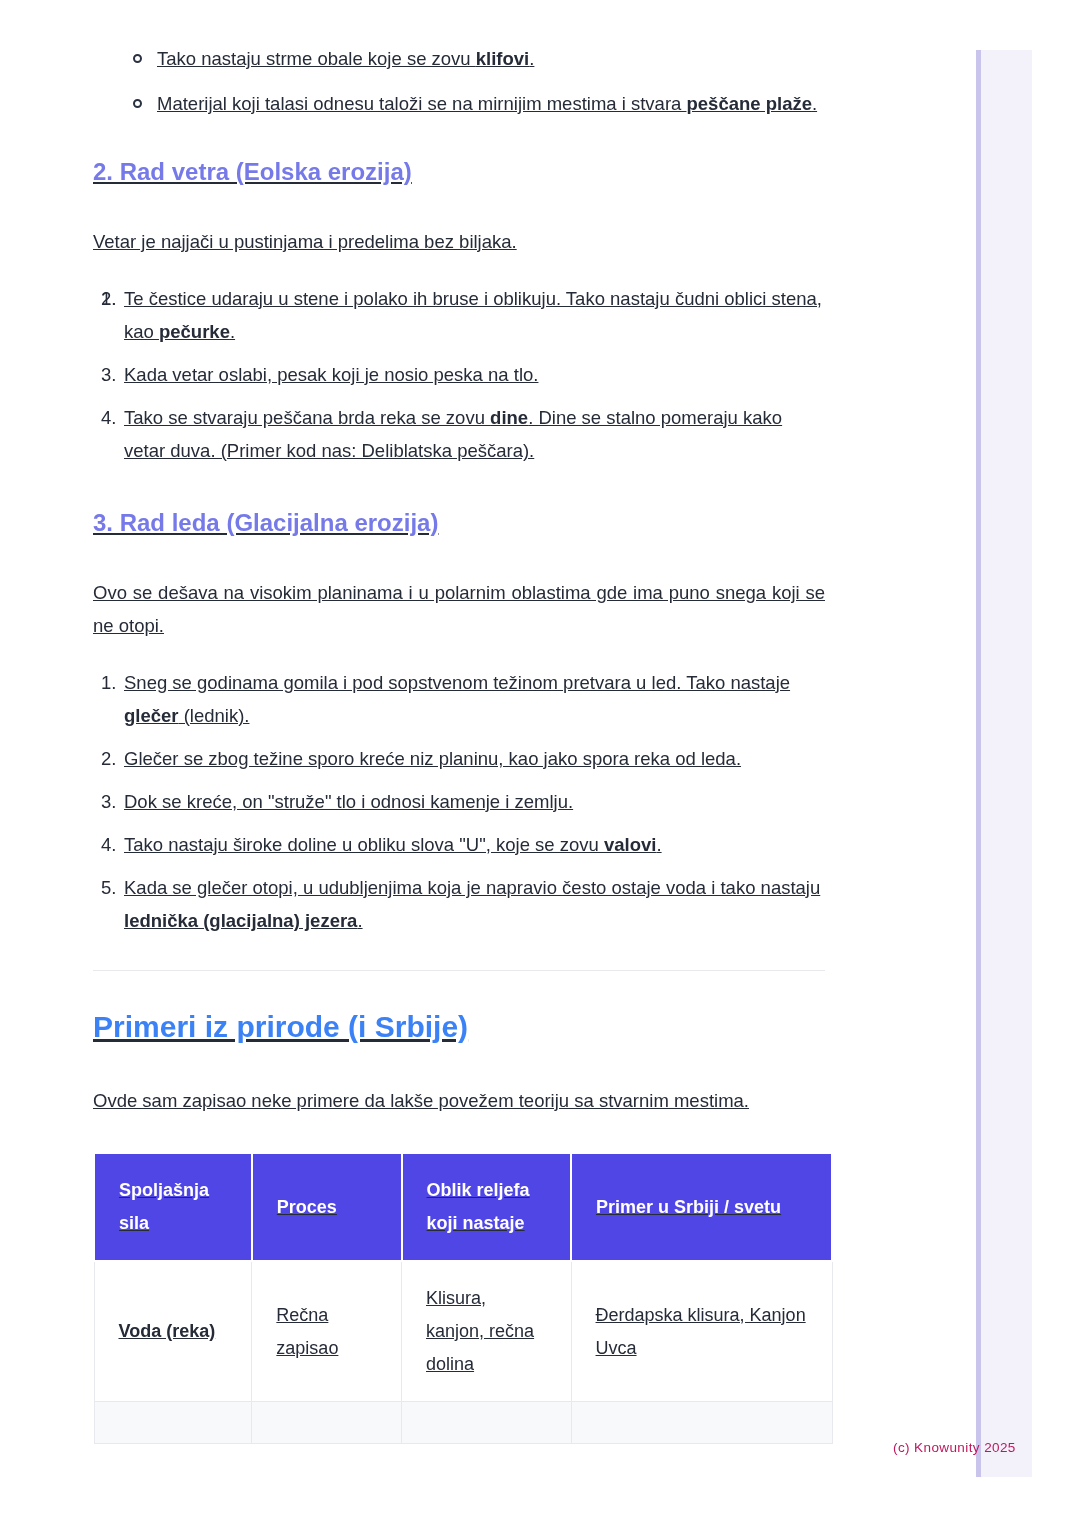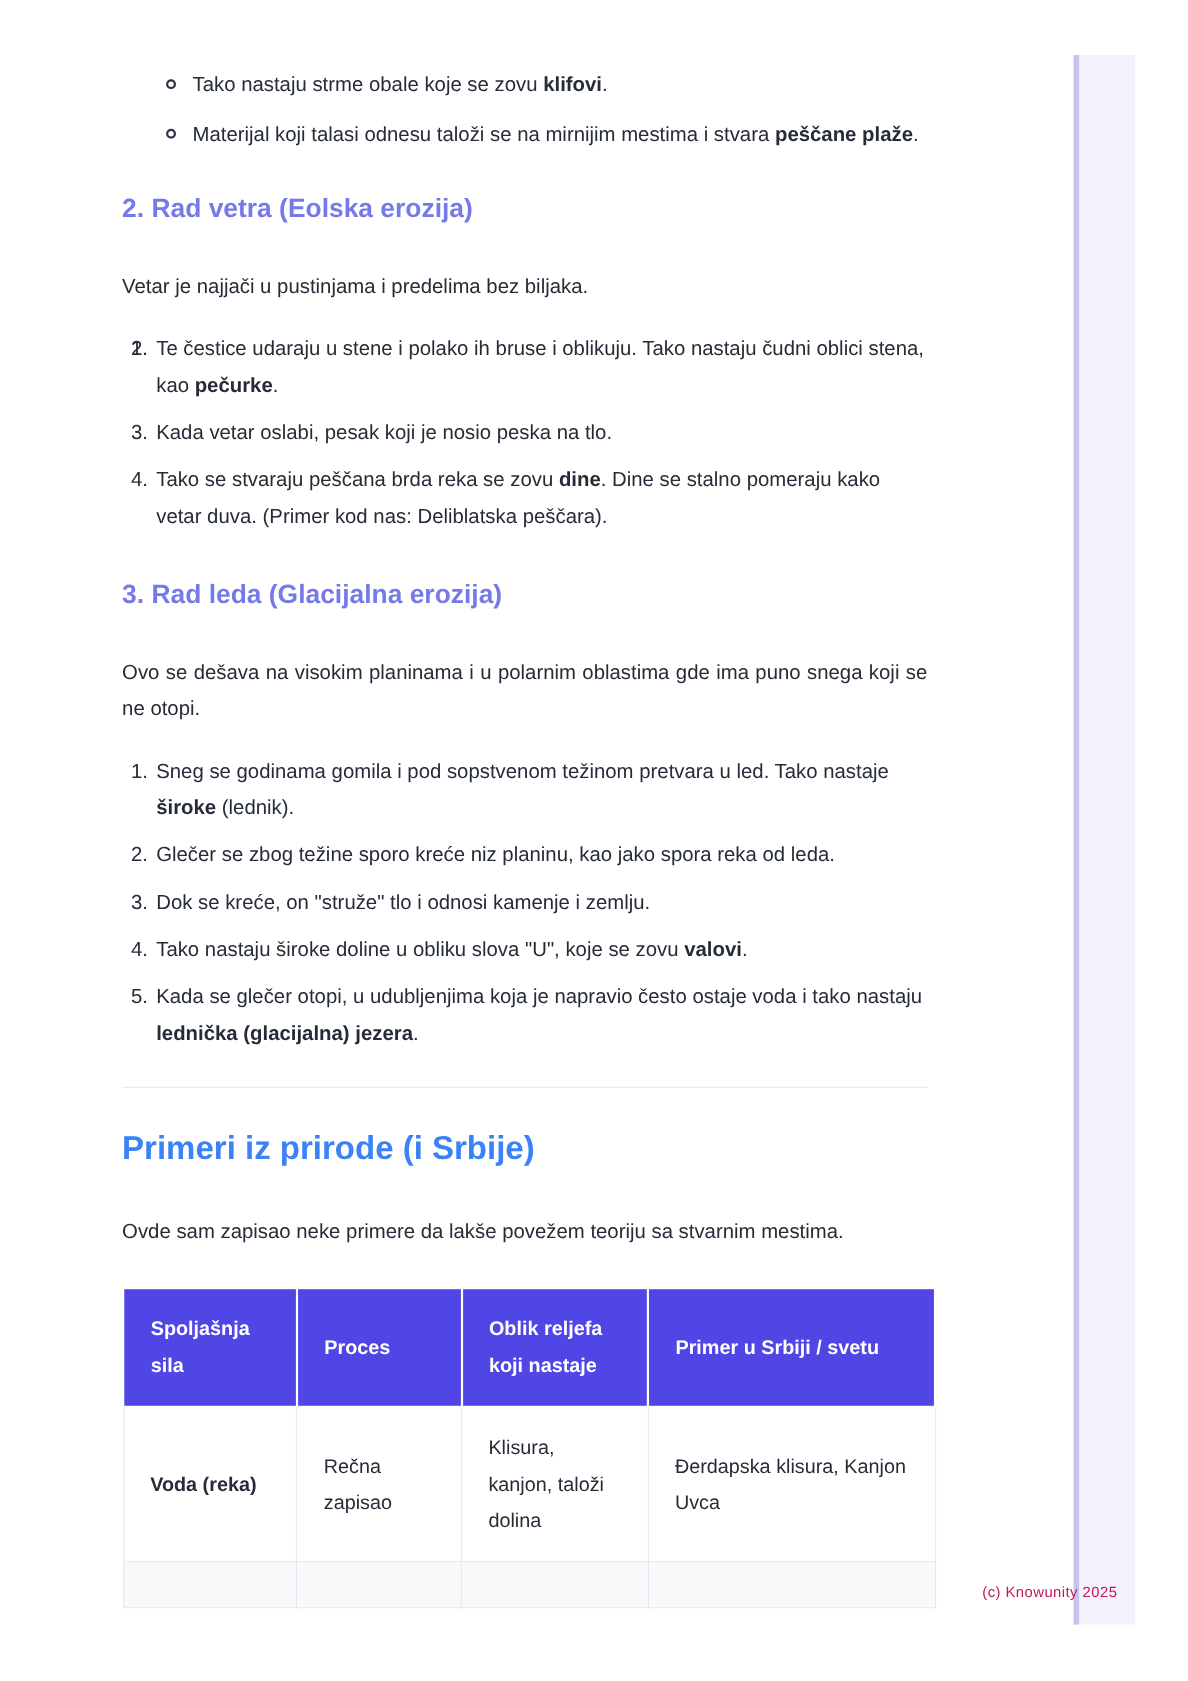--- a/index.html
+++ b/index.html
@@ -12,25 +12,26 @@
   }
   .page-clip {
     position: absolute;
     left: 0; top: 0;
     width: 1080px; height: 1477px;
     overflow: hidden;
     background: #ffffff;
   }
   .doc {
     position: absolute;
-    left: 111px; top: 0;
+    left: 93px; top: 0;
     width: 732px;
-    padding-top: 60px;
+    padding-top: 42px;
     font-size: 18.5px;
     line-height: 33px;
+    text-decoration: underline;
   }
   b { font-weight: 700; }
 
   
   ul.bullets { list-style: none; padding-left: 64px; }
   ul.bullets li { position: relative; }
   ul.bullets li + li { margin-top: 12px; }
   .ring {
     position: absolute;
     left: -24px; top: 12px;
@@ -148,21 +149,21 @@
         <span><span>Tako se stvaraju peščana brda reka se zovu </span><b>dine</b><span>. Dine se stalno pomeraju kako vetar duva. (Primer kod nas: Deliblatska peščara).</span></span>
       </li>
     </ol>
 
     <h2 class="sec gap-lg">3. Rad leda (Glacijalna erozija)</h2>
     <p class="para just">Ovo se dešava na visokim planinama i u polarnim oblastima gde ima puno snega koji se ne otopi.</p>
 
     <ol class="steps">
       <li>
         <span class="num">1.</span>
-        <span><span>Sneg se godinama gomila i pod sopstvenom težinom pretvara u led. Tako nastaje </span><b>široke</b><span> (lednik).</span></span>
+        <span><span>Sneg se godinama gomila i pod sopstvenom težinom pretvara u led. Tako nastaje </span><b>glečer</b><span> (lednik).</span></span>
       </li>
       <li>
         <span class="num">2.</span>
         <span><span>Glečer se zbog težine sporo kreće niz planinu, kao jako spora reka od leda.</span><b></b><span></span></span>
       </li>
       <li>
         <span class="num">3.</span>
         <span><span>Dok se kreće, on "struže" tlo i odnosi kamenje i zemlju.</span><b></b><span></span></span>
       </li>
       <li>
@@ -192,21 +193,21 @@
           <th>Spoljašnja sila</th>
           <th>Proces</th>
           <th>Oblik reljefa koji nastaje</th>
           <th>Primer u Srbiji / svetu</th>
         </tr>
       </thead>
       <tbody>
         <tr>
           <td class="bold">Voda (reka)</td>
           <td>Rečna zapisao</td>
-          <td>Klisura, kanjon, taloži dolina</td>
+          <td>Klisura, kanjon, rečna dolina</td>
           <td>Đerdapska klisura, Kanjon Uvca</td>
         </tr>
         <tr class="stub">
           <td></td>
           <td></td>
           <td></td>
           <td></td>
         </tr>
       </tbody>
     </table>

